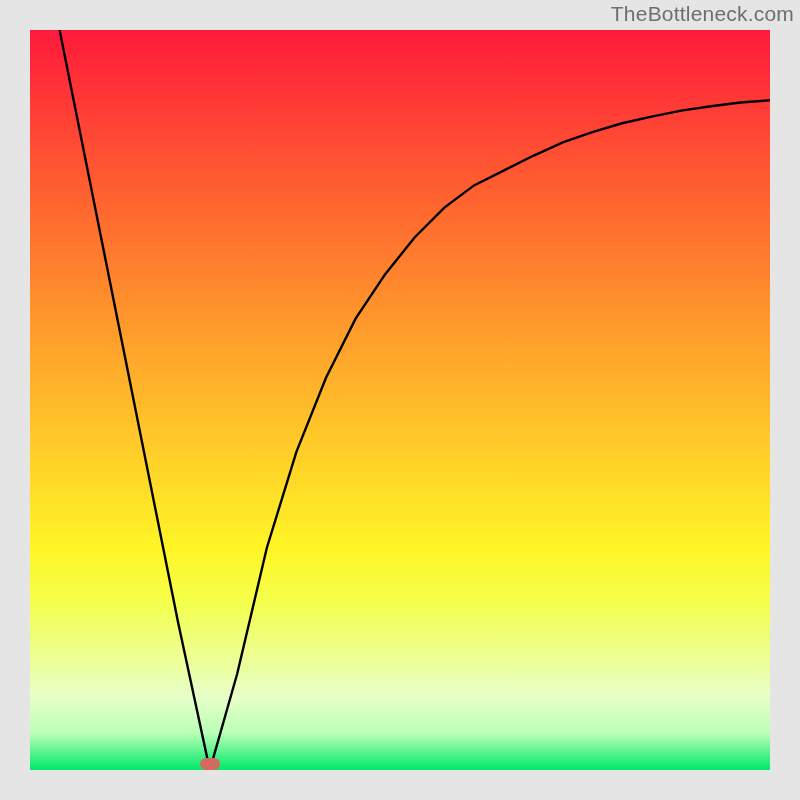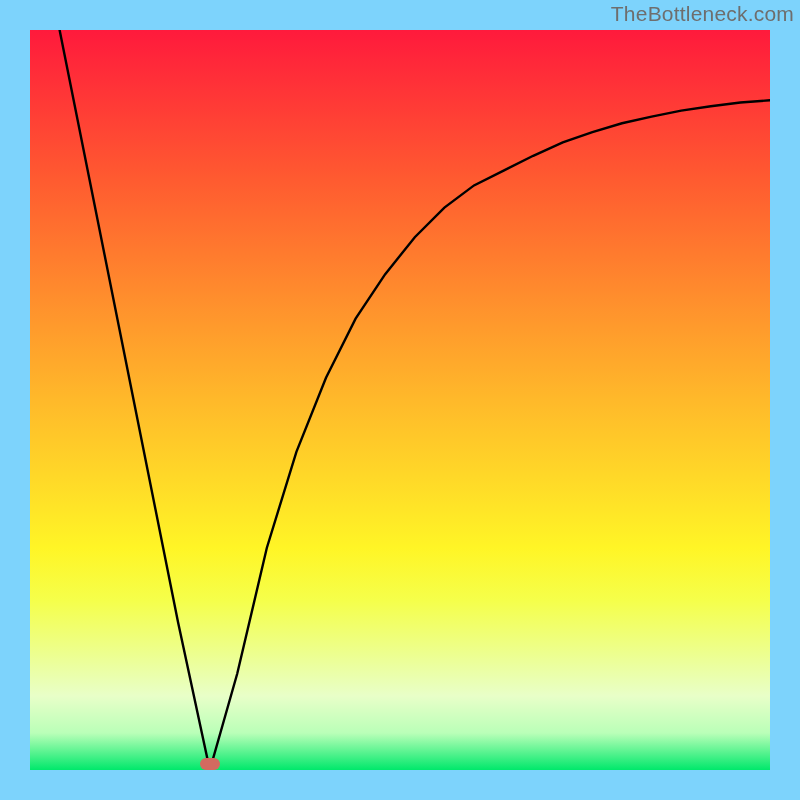--- a/index.html
+++ b/index.html
@@ -8,21 +8,21 @@
     width: 800px;
     height: 800px;
     overflow: hidden;
     background: #000;
     font-family: Arial, Helvetica, sans-serif;
   }
   .frame {
     position: relative;
     width: 800px;
     height: 800px;
-    background: #7dd3fc;
+    background: #e5e5e5;
   }
   .plot {
     position: absolute;
     left: 30px;
     top: 30px;
     width: 740px;
     height: 740px;
     background: linear-gradient(to bottom,
       #ff1a3c 0%,
       #ff3a36 10%,

